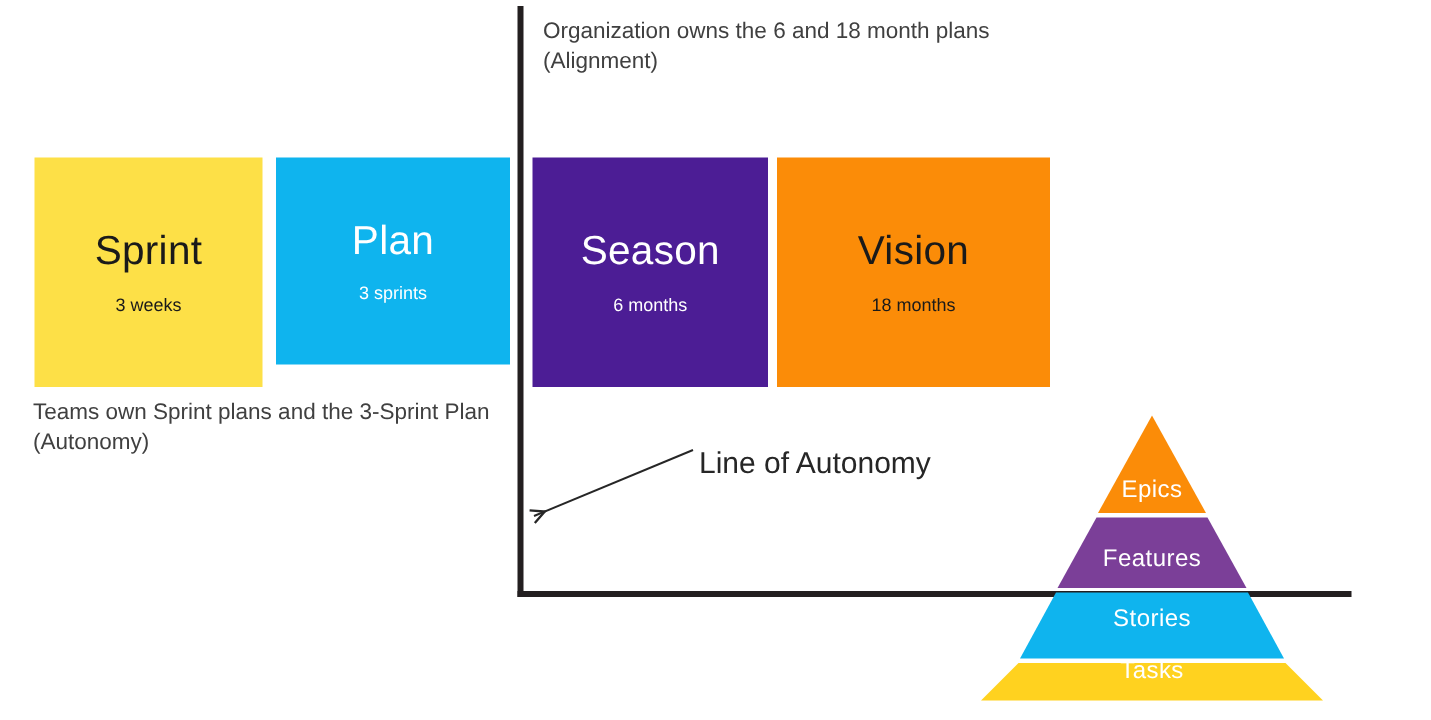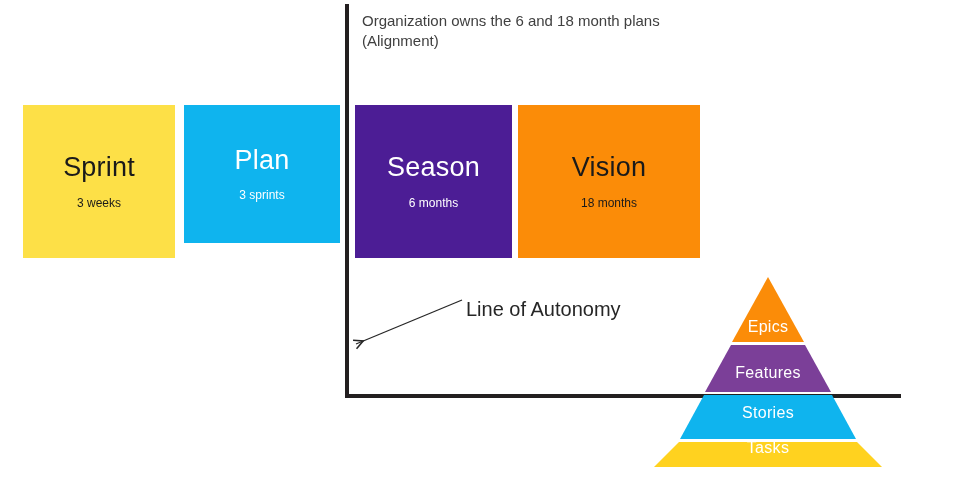--- a/index.html
+++ b/index.html
@@ -87,20 +87,22 @@
   <div class="tile" id="tile-season" style="background:#4c1d95;color:#ffffff;">
     <div class="t-title">Season</div>
     <div class="t-sub">6 months</div>
   </div>
 
   <div class="tile" id="tile-vision" style="background:#FB8C08;color:#1a1a1a;">
     <div class="t-title">Vision</div>
     <div class="t-sub">18 months</div>
   </div>
 
+  <div class="caption" id="cap-team">Teams own Sprint plans and the 3-Sprint Plan
+(Autonomy)</div>
 
   <div id="autonomy-label">Line of Autonomy</div>
 
   <svg id="autonomy-arrow" width="125" height="62" viewBox="0 0 125 62">
     <defs>
       <marker id="arrowhead" markerWidth="9" markerHeight="9" refX="7" refY="4.5" orient="auto" markerUnits="strokeWidth">
         <path d="M8,1 L1,4.5 L8,8" fill="none" stroke="#262626" stroke-width="1.2"></path>
       </marker>
     </defs>
     <line x1="118" y1="8" x2="12" y2="52" stroke="#262626" stroke-width="1.3" marker-end="url(#arrowhead)"></line>

